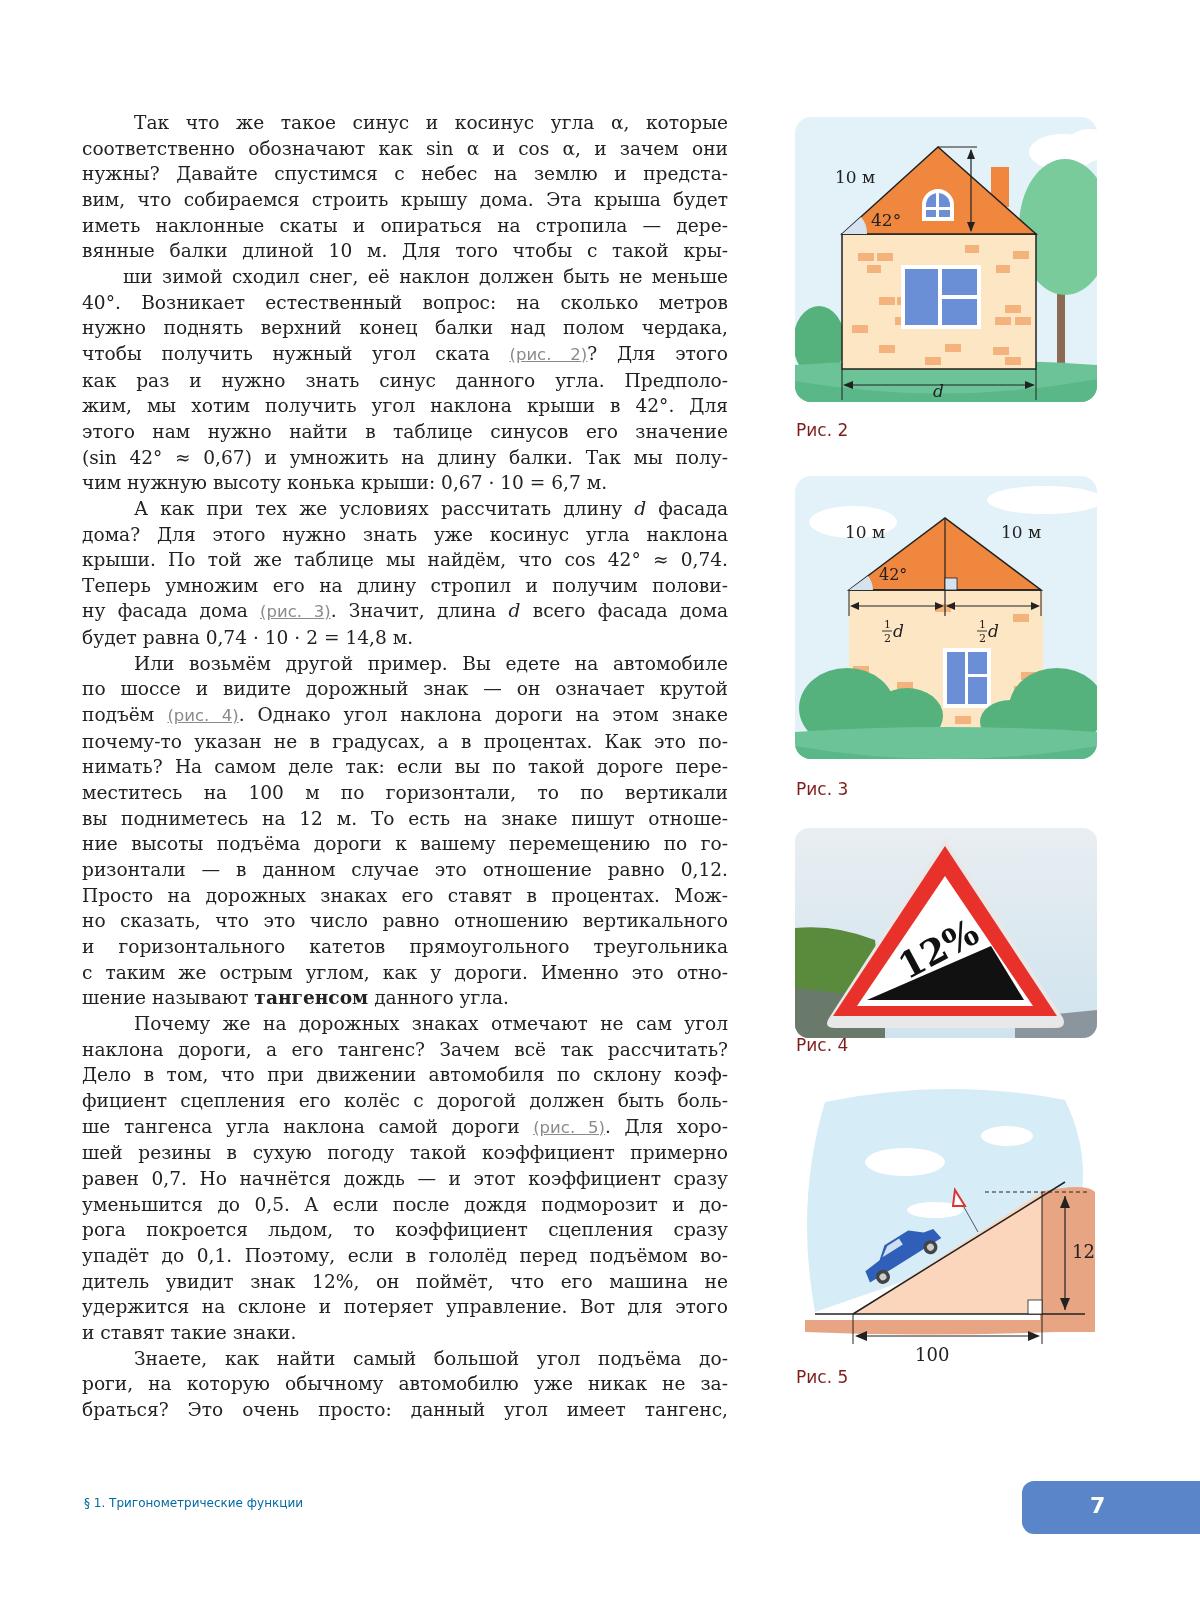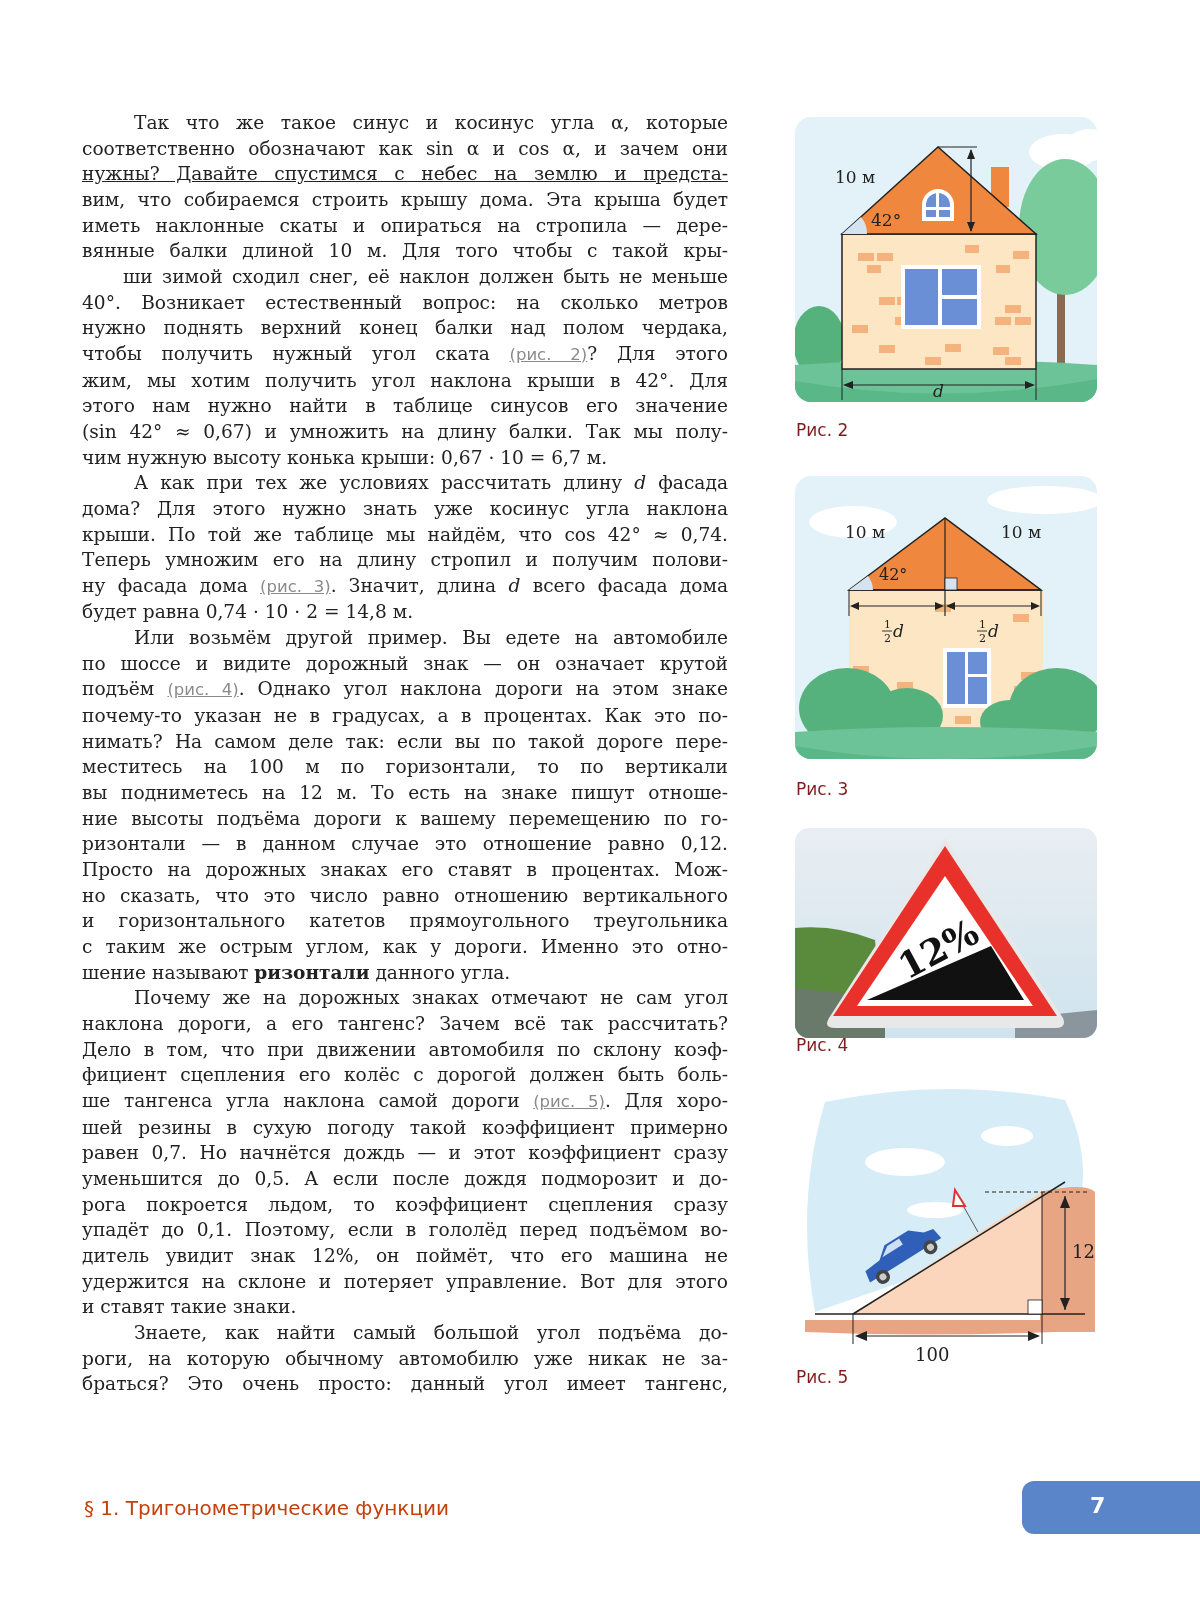--- a/index.html
+++ b/index.html
@@ -17,47 +17,48 @@
     .it { font-style: italic; }
     b { font-weight: bold; }
 
     .fig { position: absolute; left: 795px; width: 302px; border-radius: 16px; overflow: hidden; }
     .cap {
       position: absolute; left: 796px;
       font-family: "DejaVu Sans", "Liberation Sans", sans-serif; font-size: 17px; color: #7f1d1d;
     }
     .footer-title {
       position: absolute; left: 84px; top: 1496px;
-      font-family: "DejaVu Sans", "Liberation Sans", sans-serif; font-size: 20px; color: #c2410c;
+      font-family: "DejaVu Sans", "Liberation Sans", sans-serif; font-size: 12px; color: #0369a1;
     }
     .page-badge {
       position: absolute; left: 1022px; top: 1481px; width: 190px; height: 53px;
       background: #5a86c9; border-radius: 12px 0 0 12px;
     }
     .page-badge span {
       position: absolute; left: 68px; top: 12px;
       font-family: "DejaVu Sans", "Liberation Sans", sans-serif; font-weight: bold; font-size: 22px; color: #ffffff;
     }
     svg text { font-family: "DejaVu Serif", "Liberation Serif", serif; }
   </style>
 </head>
 <body>
 
 <div class="col">
   <p>
     <span class="line" style="display: block;">Так что же такое синус и косинус угла α, которые</span>
     <span class="line" style="text-indent: 0px; display: block;">соответственно обозначают как sin α и cos α, и зачем они</span>
-    <span class="line" style="text-indent: 0px; display: block; text-decoration: underline;">нужны? Давайте спустимся с небес на землю и предста-</span>
+    <span class="line" style="text-indent: 0px; display: block;">нужны? Давайте спустимся с небес на землю и предста-</span>
     <span class="line" style="text-indent: 0px; display: block;">вим, что собираемся строить крышу дома. Эта крыша будет</span>
     <span class="line" style="text-indent: 0px; display: block;">иметь наклонные скаты и опираться на стропила — дере-</span>
     <span class="line" style="text-indent: 0px; display: block;">вянные балки длиной 10 м. Для того чтобы с такой кры-</span>
     <span class="line" style="text-indent: 0px; display: block; margin-left: 41px;">ши зимой сходил снег, её наклон должен быть не меньше</span>
     <span class="line" style="text-indent: 0px; display: block;">40°. Возникает естественный вопрос: на сколько метров</span>
     <span class="line" style="text-indent: 0px; display: block;">нужно поднять верхний конец балки над полом чердака,</span>
     <span class="line" style="text-indent: 0px; display: block;"><span>чтобы получить нужный угол ската </span><span class="ref">(рис. 2)</span><span>? Для этого</span></span>
+    <span class="line" style="text-indent: 0px; display: block;">как раз и нужно знать синус данного угла. Предполо-</span>
     <span class="line" style="text-indent: 0px; display: block;">жим, мы хотим получить угол наклона крыши в 42°. Для</span>
     <span class="line" style="text-indent: 0px; display: block;">этого нам нужно найти в таблице синусов его значение</span>
     <span class="line" style="text-indent: 0px; display: block;">(sin 42° ≈ 0,67) и умножить на длину балки. Так мы полу-</span>
     <span class="line last" style="text-indent: 0px; display: block;">чим нужную высоту конька крыши: 0,67 · 10 = 6,7 м.</span>
   </p>
 
   <p>
     <span class="line" style="display: block;"><span>А как при тех же условиях рассчитать длину </span><span class="it">d</span><span> фасада</span></span>
     <span class="line" style="text-indent: 0px; display: block;">дома? Для этого нужно знать уже косинус угла наклона</span>
     <span class="line" style="text-indent: 0px; display: block;">крыши. По той же таблице мы найдём, что cos 42° ≈ 0,74.</span>
@@ -73,21 +74,21 @@
     <span class="line" style="text-indent: 0px; display: block;">почему-то указан не в градусах, а в процентах. Как это по-</span>
     <span class="line" style="text-indent: 0px; display: block;">нимать? На самом деле так: если вы по такой дороге пере-</span>
     <span class="line" style="text-indent: 0px; display: block;">меститесь на 100 м по горизонтали, то по вертикали</span>
     <span class="line" style="text-indent: 0px; display: block;">вы подниметесь на 12 м. То есть на знаке пишут отноше-</span>
     <span class="line" style="text-indent: 0px; display: block;">ние высоты подъёма дороги к вашему перемещению по го-</span>
     <span class="line" style="text-indent: 0px; display: block;">ризонтали — в данном случае это отношение равно 0,12.</span>
     <span class="line" style="text-indent: 0px; display: block;">Просто на дорожных знаках его ставят в процентах. Мож-</span>
     <span class="line" style="text-indent: 0px; display: block;">но сказать, что это число равно отношению вертикального</span>
     <span class="line" style="text-indent: 0px; display: block;">и горизонтального катетов прямоугольного треугольника</span>
     <span class="line" style="text-indent: 0px; display: block;">с таким же острым углом, как у дороги. Именно это отно-</span>
-    <span class="line last" style="text-indent: 0px; display: block;"><span>шение называют </span><b>ризонтали</b><span> данного угла.</span></span>
+    <span class="line last" style="text-indent: 0px; display: block;"><span>шение называют </span><b>тангенсом</b><span> данного угла.</span></span>
   </p>
 
   <p>
     <span class="line" style="display: block;">Почему же на дорожных знаках отмечают не сам угол</span>
     <span class="line" style="text-indent: 0px; display: block;">наклона дороги, а его тангенс? Зачем всё так рассчитать?</span>
     <span class="line" style="text-indent: 0px; display: block;">Дело в том, что при движении автомобиля по склону коэф-</span>
     <span class="line" style="text-indent: 0px; display: block;">фициент сцепления его колёс с дорогой должен быть боль-</span>
     <span class="line" style="text-indent: 0px; display: block;"><span>ше тангенса угла наклона самой дороги </span><span class="ref">(рис. 5)</span><span>. Для хоро-</span></span>
     <span class="line" style="text-indent: 0px; display: block;">шей резины в сухую погоду такой коэффициент примерно</span>
     <span class="line" style="text-indent: 0px; display: block;">равен 0,7. Но начнётся дождь — и этот коэффициент сразу</span>

